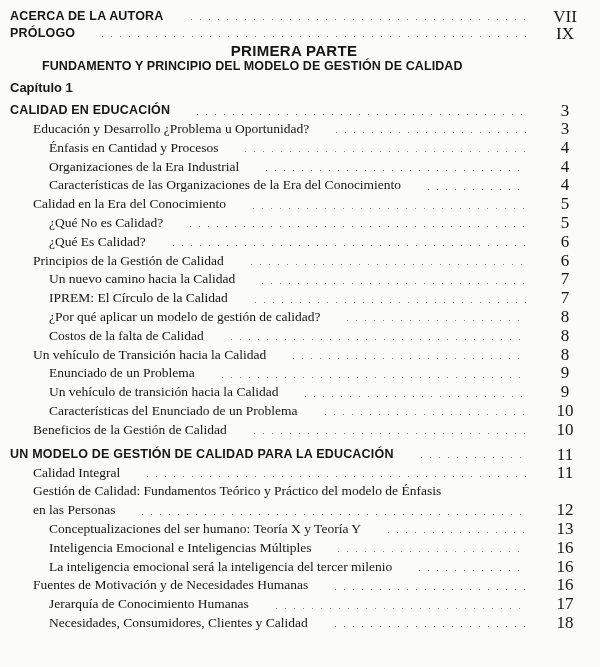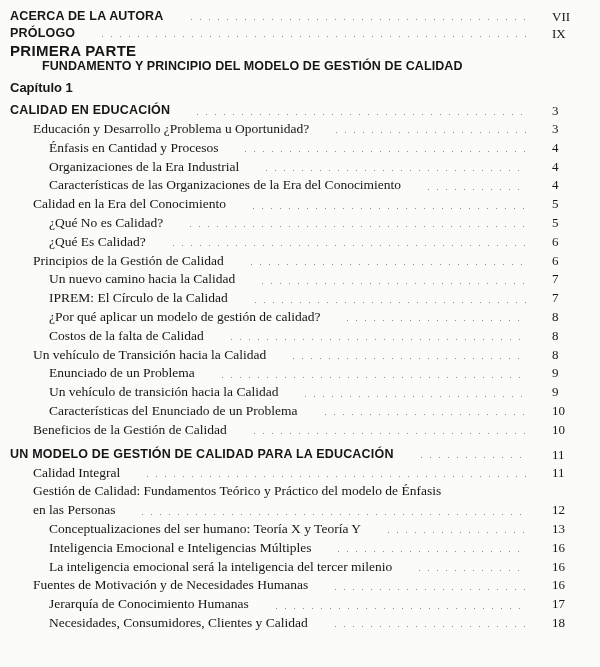--- a/index.html
+++ b/index.html
@@ -25,34 +25,34 @@
     flex: 1 1 auto;
     margin: 0 5px 0 7px;
     background-image: repeating-linear-gradient(to right, #8d8d8d 0 1.4px, transparent 1.4px 9px);
     background-repeat: no-repeat;
     background-position: left bottom 5px;
     background-size: 100% 1.4px;
     min-width: 8px;
   }
   .page-num {
     min-width: 26px;
-    text-align: left;
+    text-align: center;
     font-family: "Liberation Serif", serif;
-    font-size: 13px;
+    font-size: 17px;
   }
 
   
   .s-front { line-height: 17px; }
   .s-front .text {
     font-family: "Liberation Sans", sans-serif;
     font-weight: bold;
     font-size: 12.5px;
     letter-spacing: 0.2px;
   }
-  .s-part { line-height: 17px; }
+  .s-part { line-height: 17px; justify-content: center; }
   .s-part .text {
     font-family: "Liberation Sans", sans-serif;
     font-weight: bold;
     font-size: 15px;
     letter-spacing: 0.3px;
   }
   .s-part-sub { line-height: 15px; padding-left: 32px; }
   .s-part-sub .text {
     font-family: "Liberation Sans", sans-serif;
     font-weight: bold;

